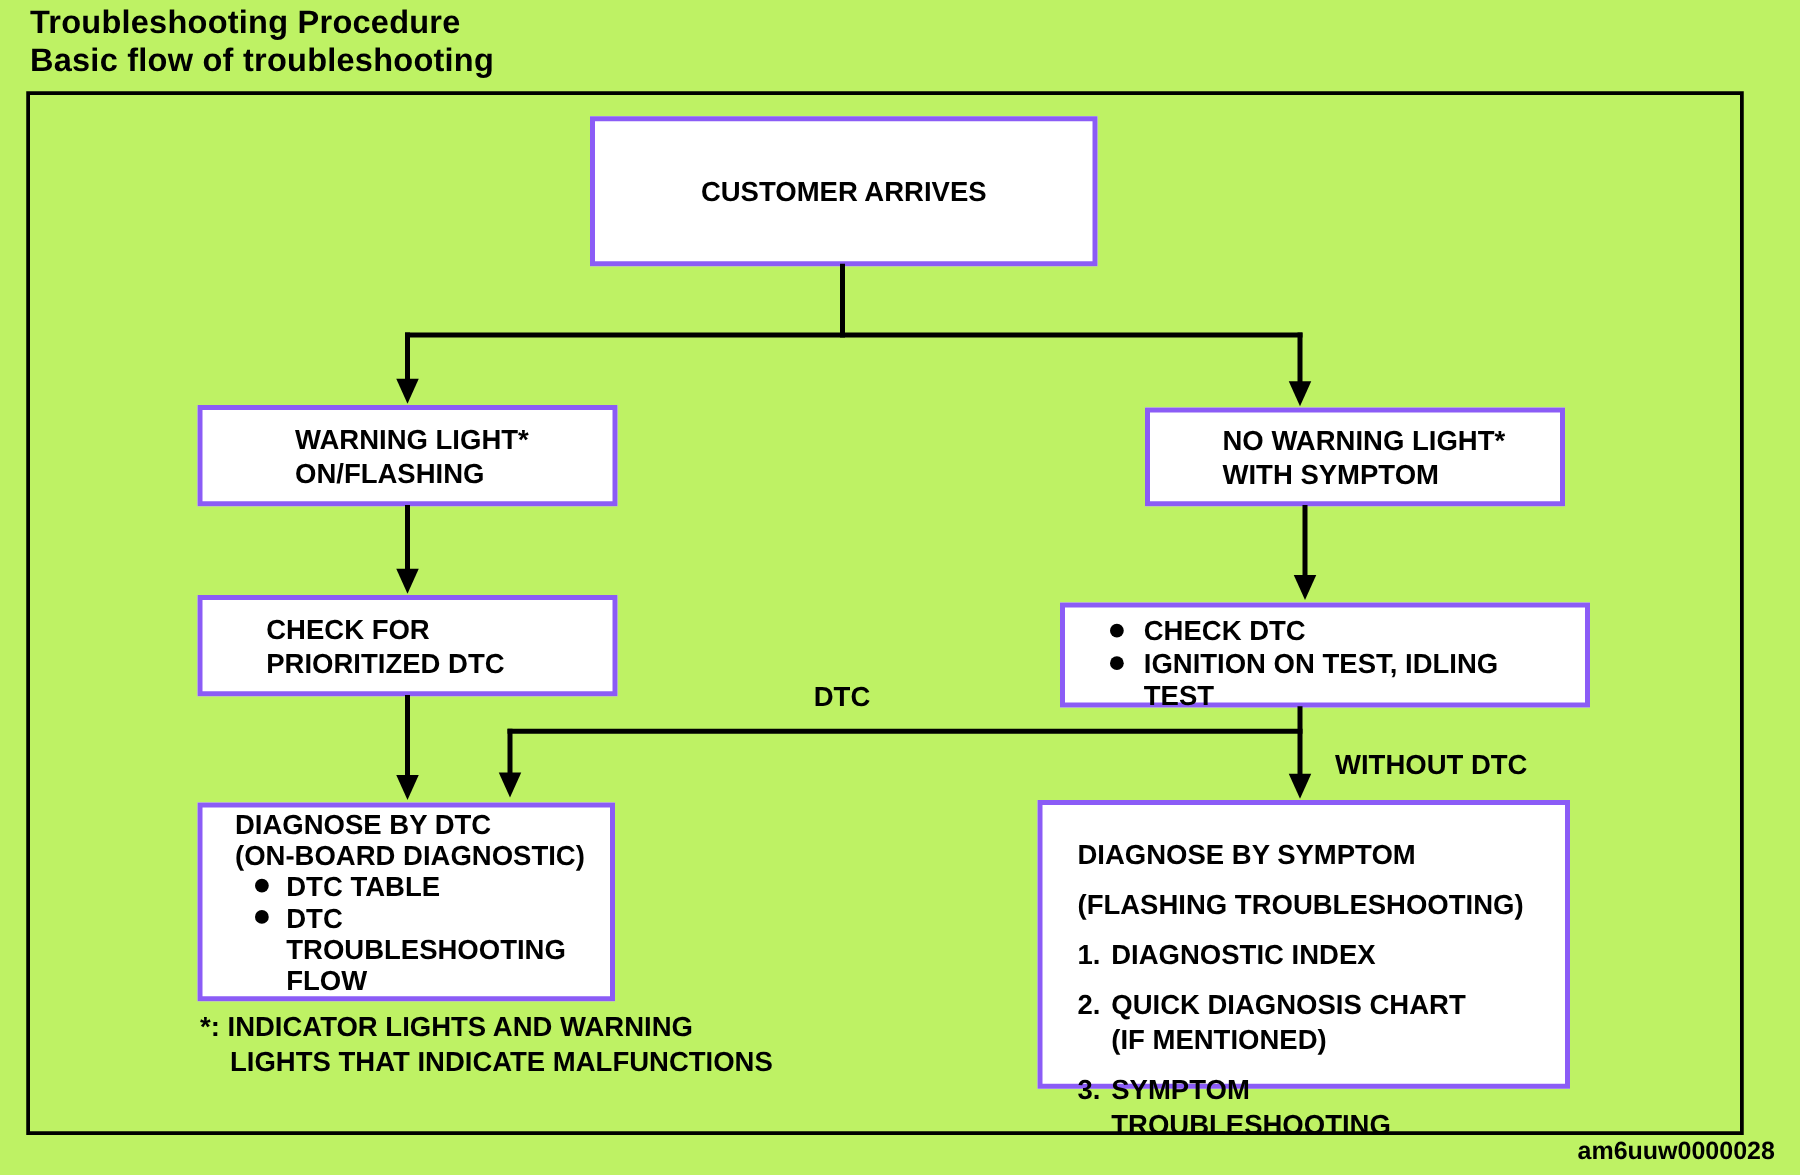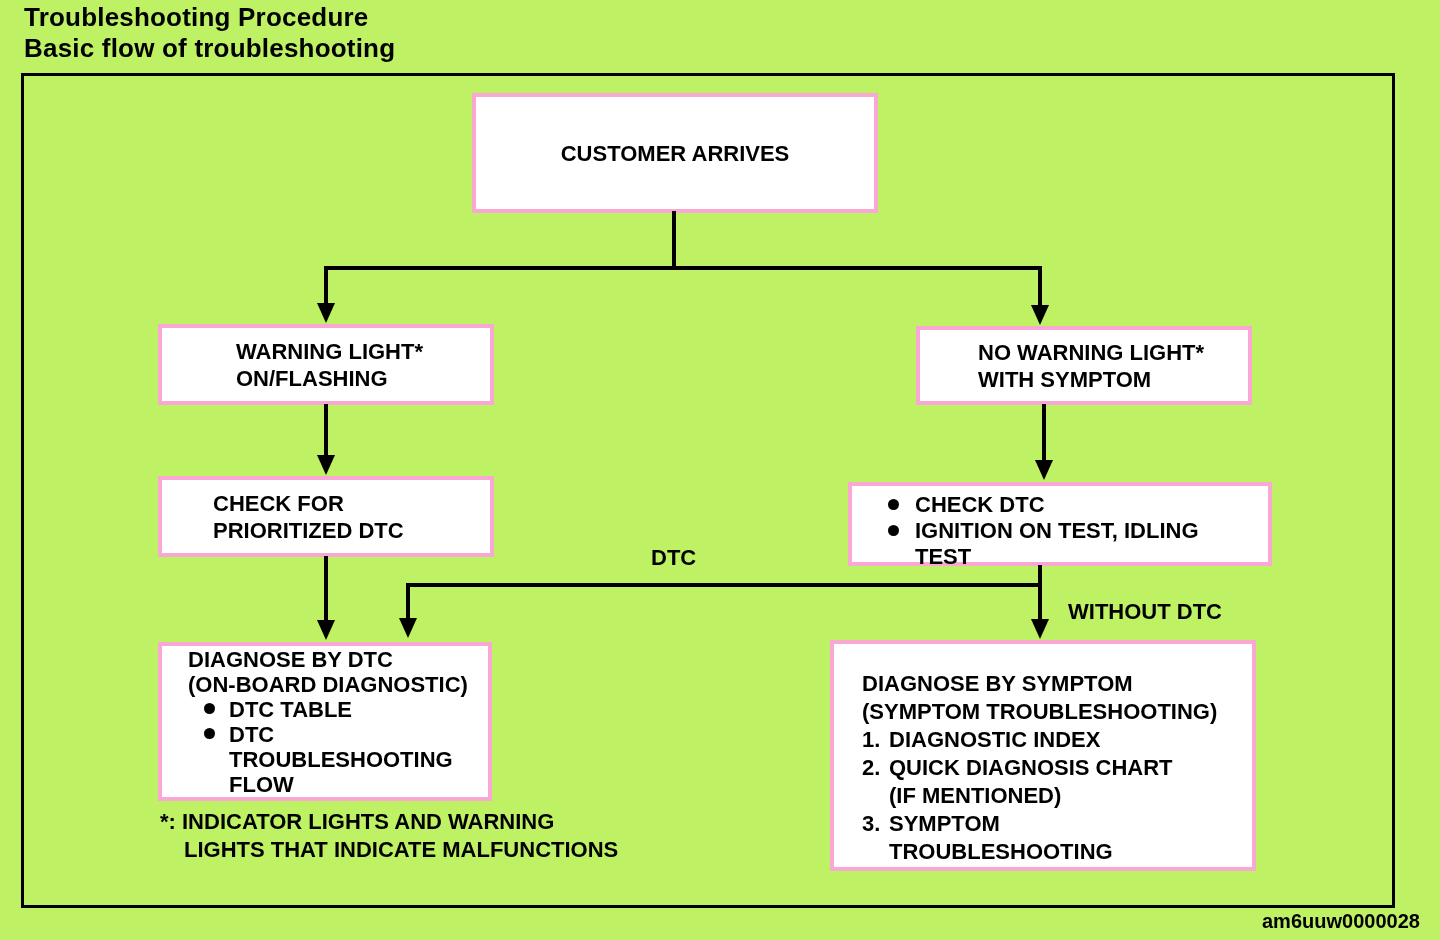--- a/index.html
+++ b/index.html
@@ -28,36 +28,36 @@
     left: 21px;
     top: 73px;
     width: 1374px;
     height: 835px;
     border: 3px solid #000000;
     box-sizing: border-box;
   }
   
   .box {
     position: absolute;
-    border: 4px solid #f9a8d4;
+    border: 4px solid #8b5cf6;
     background: #ffffff;
     box-sizing: border-box;
     font-size: 22px;
     line-height: 27px;
     display: flex;
     flex-direction: column;
     justify-content: center;
   }
   .box-customer   { left: 472px; top: 93px;  width: 406px; height: 120px; align-items: center; }
   .box-warning    { left: 158px; top: 324px; width: 336px; height: 81px;  padding-left: 74px; }
   .box-nowarning  { left: 916px; top: 326px; width: 336px; height: 79px;  padding-left: 58px; }
   .box-checkpri   { left: 158px; top: 476px; width: 336px; height: 81px;  padding-left: 51px; }
   .box-checkdtc   { left: 848px; top: 482px; width: 424px; height: 84px;  padding: 6px 4px 0 34px; justify-content: flex-start; line-height: 26px; }
   .box-diagdtc    { left: 158px; top: 642px; width: 334px; height: 159px; padding: 5px 2px 0 26px; justify-content: flex-end; line-height: 25px; }
-  .box-diagsym    { left: 830px; top: 640px; width: 426px; height: 231px; padding: 26px 4px 0 28px; justify-content: flex-start; line-height: 28px; }
+  .box-diagsym    { left: 830px; top: 640px; width: 426px; height: 231px; padding: 26px 4px 0 28px; justify-content: flex-start; line-height: 28px; gap: 12px; }
   
   .bullet-item { display: flex; align-items: flex-start; }
   .bullet-dot {
     flex: 0 0 auto;
     width: 11px; height: 11px;
     border-radius: 50%;
     background: #000000;
     margin: 7px 16px 0 2px;
   }
   .box-diagdtc .bullet-item { margin-left: 14px; }
@@ -152,21 +152,21 @@
       <div>
         <div>DTC</div>
         <div>TROUBLESHOOTING</div>
         <div>FLOW</div>
       </div>
     </div>
   </div>
 
   <div class="box box-diagsym">
     <div>DIAGNOSE BY SYMPTOM</div>
-    <div>(SYMPTOM TROUBLESHOOTING)</div>
+    <div>(FLASHING TROUBLESHOOTING)</div>
     <div class="num-item">
       <span class="num">1.</span>
       <div>
         <div>DIAGNOSTIC INDEX</div>
       </div>
     </div>
     <div class="num-item">
       <span class="num">2.</span>
       <div>
         <div>QUICK DIAGNOSIS CHART</div>

